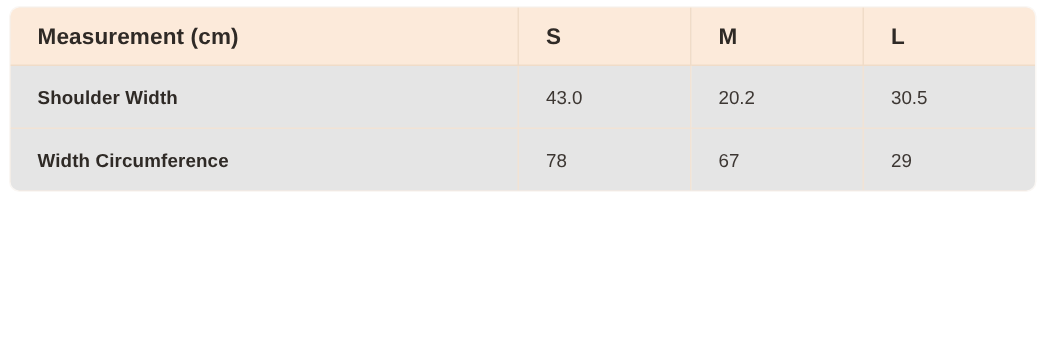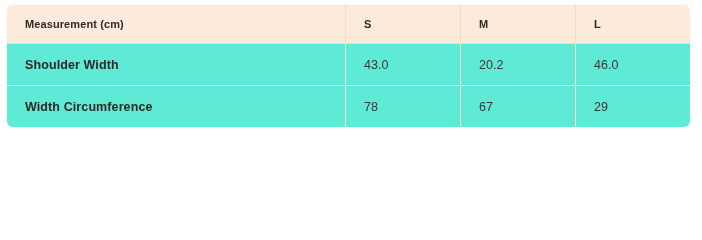--- a/index.html
+++ b/index.html
@@ -31,34 +31,34 @@
     overflow: hidden;
     background: #faf7f4;
   }
 
   table.size-chart col.c-label { width: 339px; }
   table.size-chart col.c-size  { width: 115px; }
 
   table.size-chart thead th {
     background: #fceada;
     color: #2f2a26;
-    font-size: 11px;
+    font-size: 15px;
     font-weight: bold;
     text-align: left;
     height: 38px;
     padding: 0 0 0 18px;
     border-right: 1px solid #f0dcc8;
     border-bottom: 1px solid #f0dcc8;
     white-space: nowrap;
     letter-spacing: 0.1px;
   }
   table.size-chart thead th:last-child { border-right: none; }
 
   table.size-chart tbody td {
-    background: #5eead4;
+    background: #e5e5e5;
     height: 41px;
     padding: 0 0 0 18px;
     border-right: 1px solid #f2e3d5;
     border-bottom: 1px solid #f2e3d5;
     font-size: 12.5px;
     color: #3d3733;
     white-space: nowrap;
     vertical-align: middle;
   }
   table.size-chart tbody td:last-child { border-right: none; }
@@ -87,21 +87,21 @@
         <th>S</th>
         <th>M</th>
         <th>L</th>
       </tr>
     </thead>
     <tbody>
       <tr>
         <td class="row-label">Shoulder Width</td>
         <td>43.0</td>
         <td>20.2</td>
-        <td>46.0</td>
+        <td>30.5</td>
       </tr>
       <tr>
         <td class="row-label">Width Circumference</td>
         <td>78</td>
         <td>67</td>
         <td>29</td>
       </tr>
     </tbody>
   </table>
 </div>

